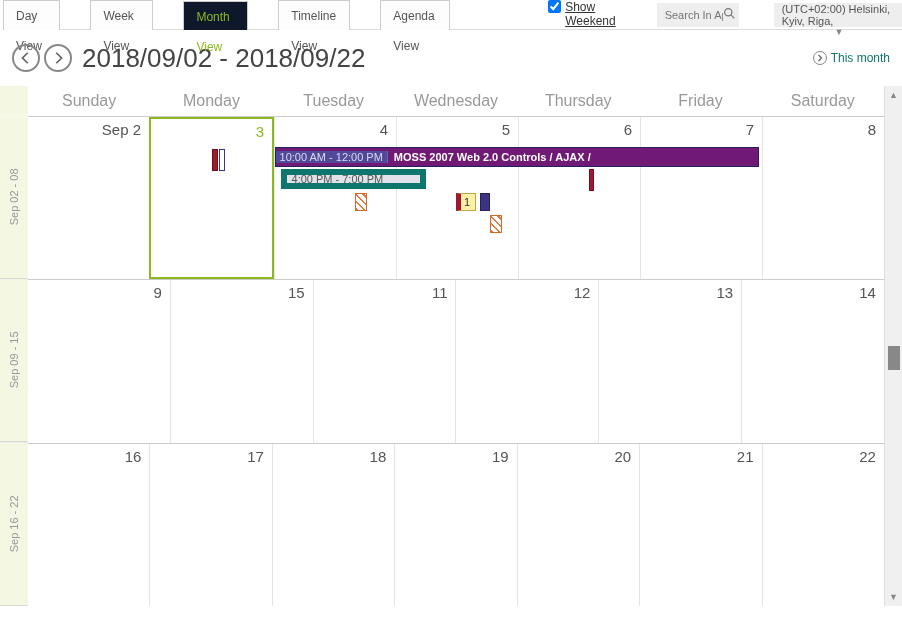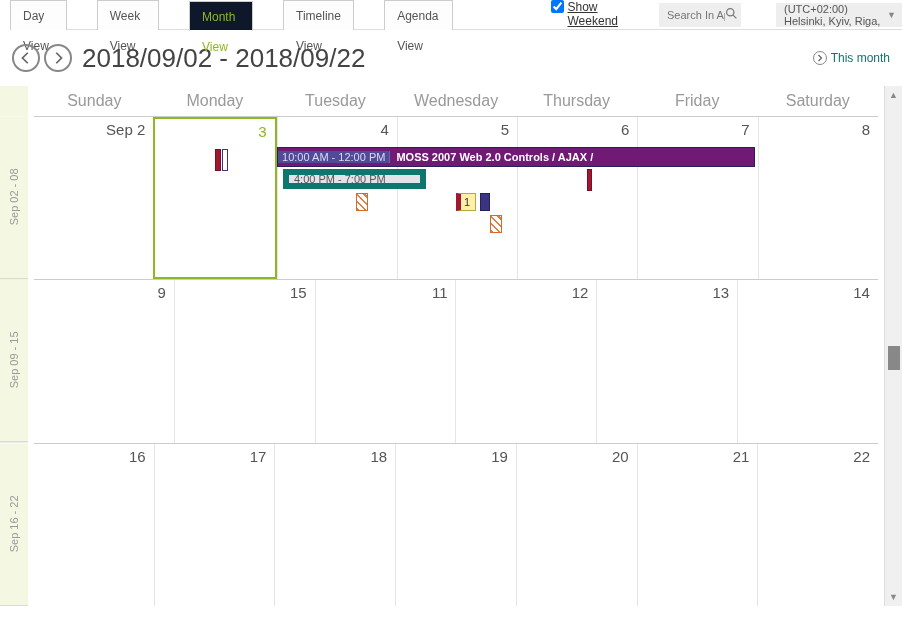--- a/index.html
+++ b/index.html
@@ -1,34 +1,34 @@
 <!DOCTYPE html>
 <html><head>
 <meta charset="utf-8">
 <style>
   * { box-sizing: border-box; margin: 0; padding: 0; }
   body { font-family: "Segoe UI", Arial, sans-serif; font-size: 12px; color: #333; background: #fff; }
-  .top-bar { display: flex; align-items: center; height: 30px; border-bottom: 1px solid #ddd; margin-left: 10px; gap: 31px; }
+  .top-bar { display: flex; align-items: center; height: 30px; border-bottom: 1px solid #ddd; margin-left: 3px; gap: 31px; }
   .tab { padding: 0 12px; height: 30px; line-height: 30px; border: 1px solid #ccc; border-bottom: none; background: #fdfdfd; margin-right: -1px; cursor: pointer; color: #555; }
   .tab.active { color: #8cb822; background: #0f172a; position: relative; top: 1px; border-bottom: 1px solid #fff; font-weight: 400; }
   .top-bar .spacer { width: 50px; }
   .show-weekend { display: flex; align-items: flex-start; height: 30px; padding: 0 6px; text-decoration: underline; }
   .show-weekend input { margin-right: 4px; }
   .search-box { display: flex; align-items: center; background: #eee; height: 24px; padding: 0 6px 0 8px; width: 82px; margin-left: 4px; }
   .search-box input { border: none; background: transparent; width: 58px; font-size: 11px; color: #666; outline: none; }
   .search-box .mag { color: #777; font-size: 13px; }
-  .tz-select { display: flex; align-items: center; justify-content: space-between; background: #eee; height: 24px; padding: 0 6px 0 8px; width: 198px; margin-left: 4px; font-size: 11px; color: #555; }
+  .tz-select { display: flex; align-items: center; justify-content: space-between; background: #eee; height: 24px; padding: 0 6px 0 8px; width: 198px; margin-left: 4px; font-size: 11px; color: #555; flex-direction: column; }
   .tz-select .caret { color: #888; font-size: 9px; }
   .header-row { display: flex; align-items: center; height: 56px; padding: 0 12px; }
   .nav-btn { width: 28px; height: 28px; border: 2px solid #888; border-radius: 50%; display: flex; align-items: center; justify-content: center; margin-right: 4px; cursor: pointer; color: #666; font-size: 16px; }
   .date-range { font-size: 26px; font-weight: 300; color: #444; margin-left: 6px; }
   .header-row .flex { flex: 1; }
   .this-month { display: flex; align-items: center; color: #0f766e; cursor: pointer; font-size: 12px; }
   .this-month .circ { width: 14px; height: 14px; border: 1.5px solid #888; border-radius: 50%; display: flex; align-items: center; justify-content: center; margin-right: 4px; font-size: 9px; }
-  .calendar-wrapper { display: flex; height: 520px; position: relative; gap: 6px; }
+  .calendar-wrapper { display: flex; height: 520px; position: relative; }
   .week-labels { width: 28px; display: flex; flex-direction: column; }
   .week-labels .dayhdr-gap { height: 30px; background: #f4f8e3; }
   .week-label { flex: 1; background: #f4f8e3; border-top: 1px solid #ccc; display: flex; align-items: center; justify-content: center; writing-mode: vertical-rl; transform: rotate(180deg); color: #999; font-size: 11px; }
   .grid-area { flex: 1; display: flex; flex-direction: column; position: relative; }
   .dayhdr { display: flex; height: 30px; }
   .dayhdr div { flex: 1; text-align: center; line-height: 30px; font-size: 16px; font-weight: 300; color: #999; }
   .weeks { flex: 1; display: flex; flex-direction: column; }
   .weekrow { flex: 1; display: flex; border-top: 1px solid #ccc; position: relative; }
   .daycell { flex: 1; border-left: 1px solid #e5e5e5; position: relative; }
   .daycell:first-child { border-left: none; }

